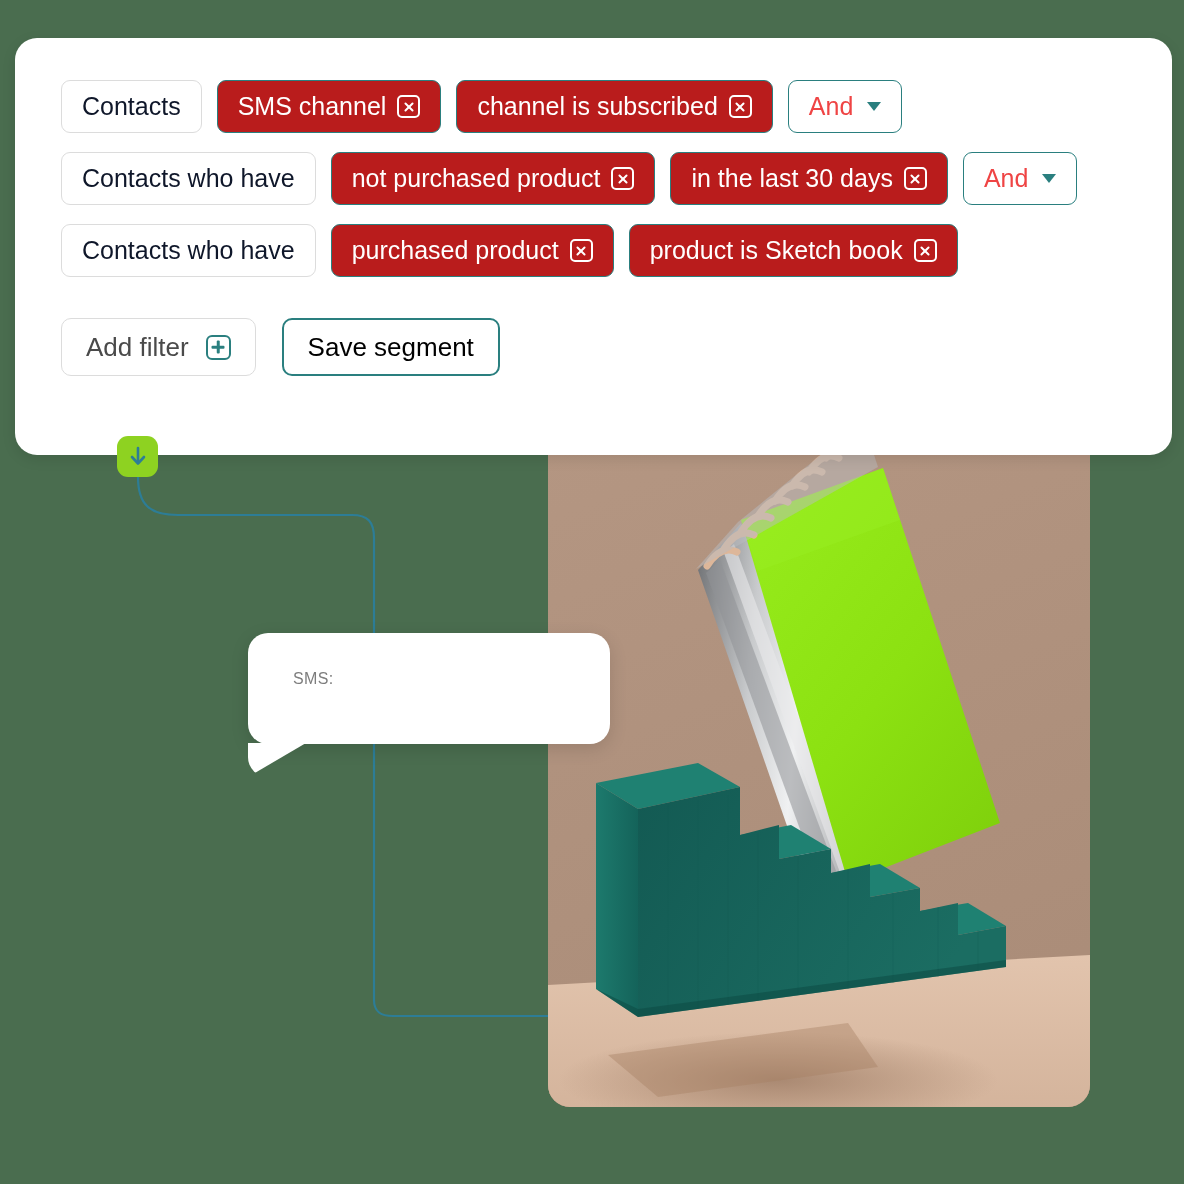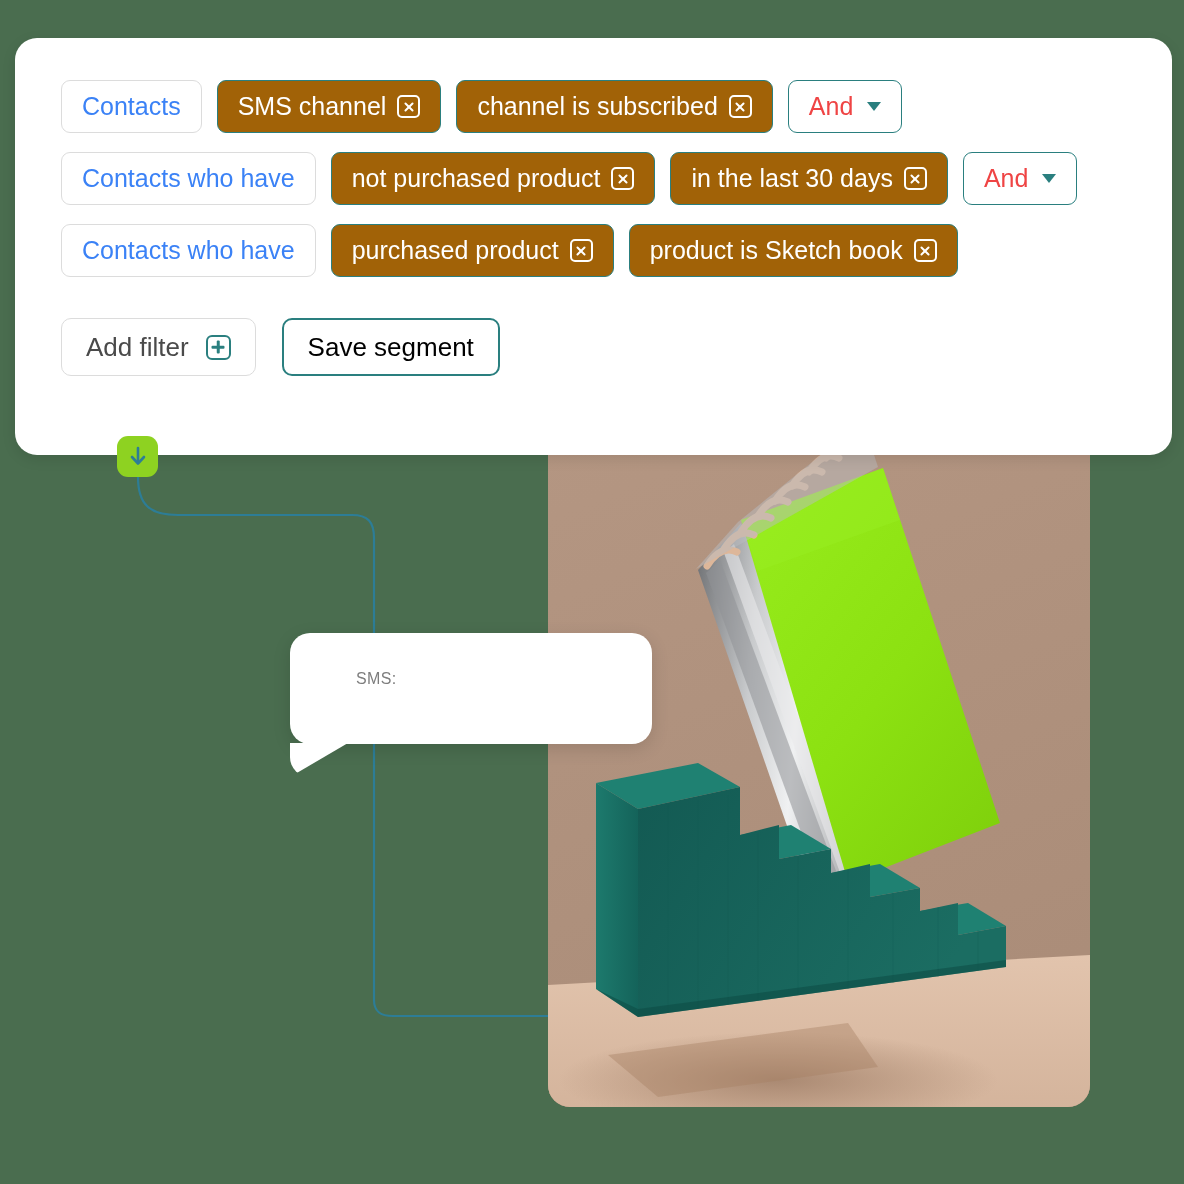--- a/index.html
+++ b/index.html
@@ -47,25 +47,25 @@
     padding: 0 20px;
     border-radius: 9px;
     font-size: 25px;
     line-height: 1;
     white-space: nowrap;
   }
 
   .pill-outline {
     background: #ffffff;
     border: 1.5px solid #dcdcdc;
-    color: #3b82f6;
+    color: #0f172a;
   }
 
   .pill-solid {
-    background: #a16207;
+    background: #b91c1c;
     border: 1.5px solid #2a7f7f;
     color: #ffffff;
   }
 
   .pill-dropdown {
     background: #ffffff;
     border: 1.5px solid #2a7f7f;
     color: #ef4444;
     gap: 14px;
   }
@@ -174,22 +174,21 @@
 
   
   #sms-bubble {
     position: absolute;
     left: 248px;
     top: 633px;
     width: 362px;
     background: #ffffff;
     border-radius: 20px;
     box-shadow: 0 5px 18px rgba(0,0,0,0.13);
-    padding: 37px 40px 34px 66px;
-    margin-left: 42px;
+    padding: 37px 40px 34px 45px;
   }
   #sms-bubble::after {
     content: "";
     position: absolute;
     left: 0;
     bottom: -33px;
     width: 58px;
     height: 34px;
     background: #ffffff;
     border-bottom-left-radius: 20px;

